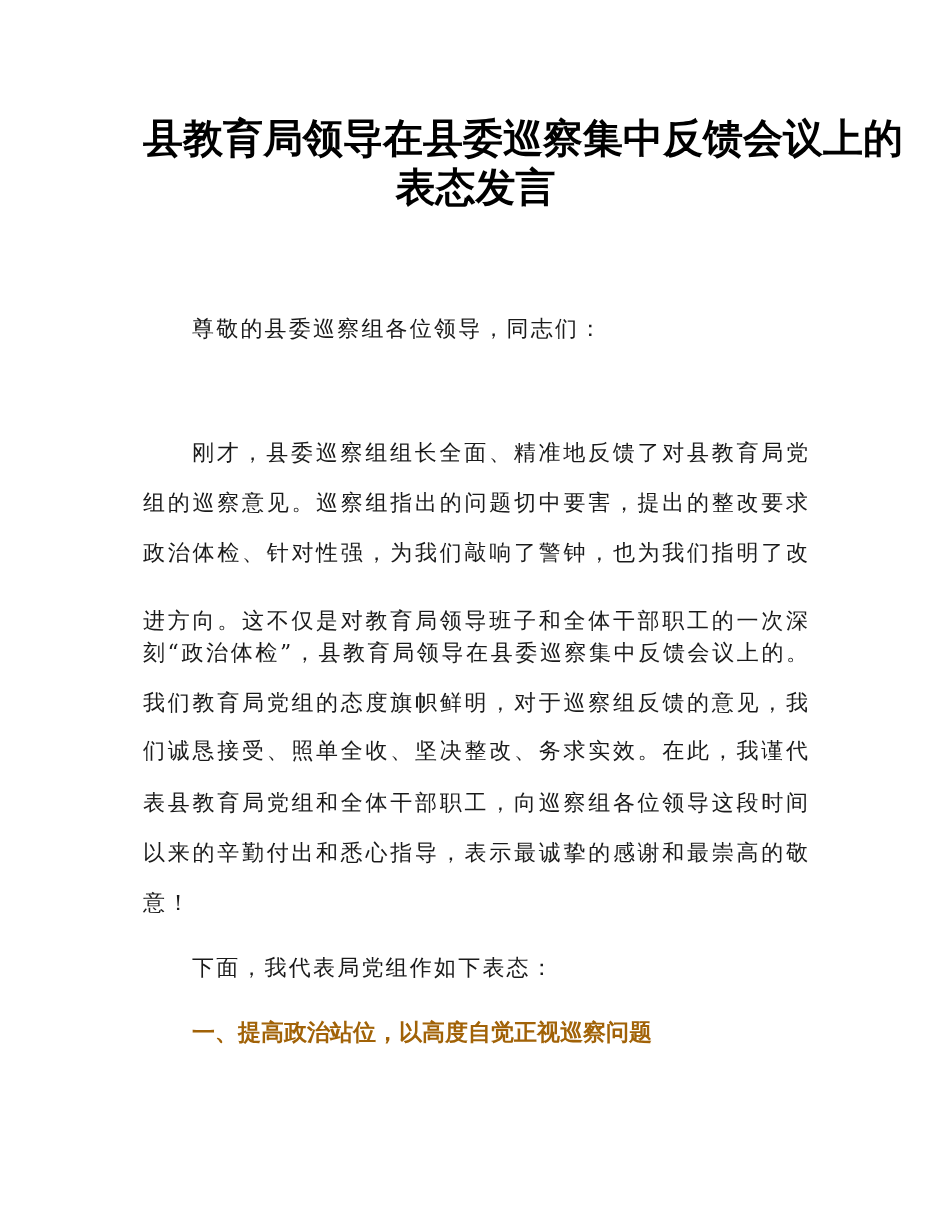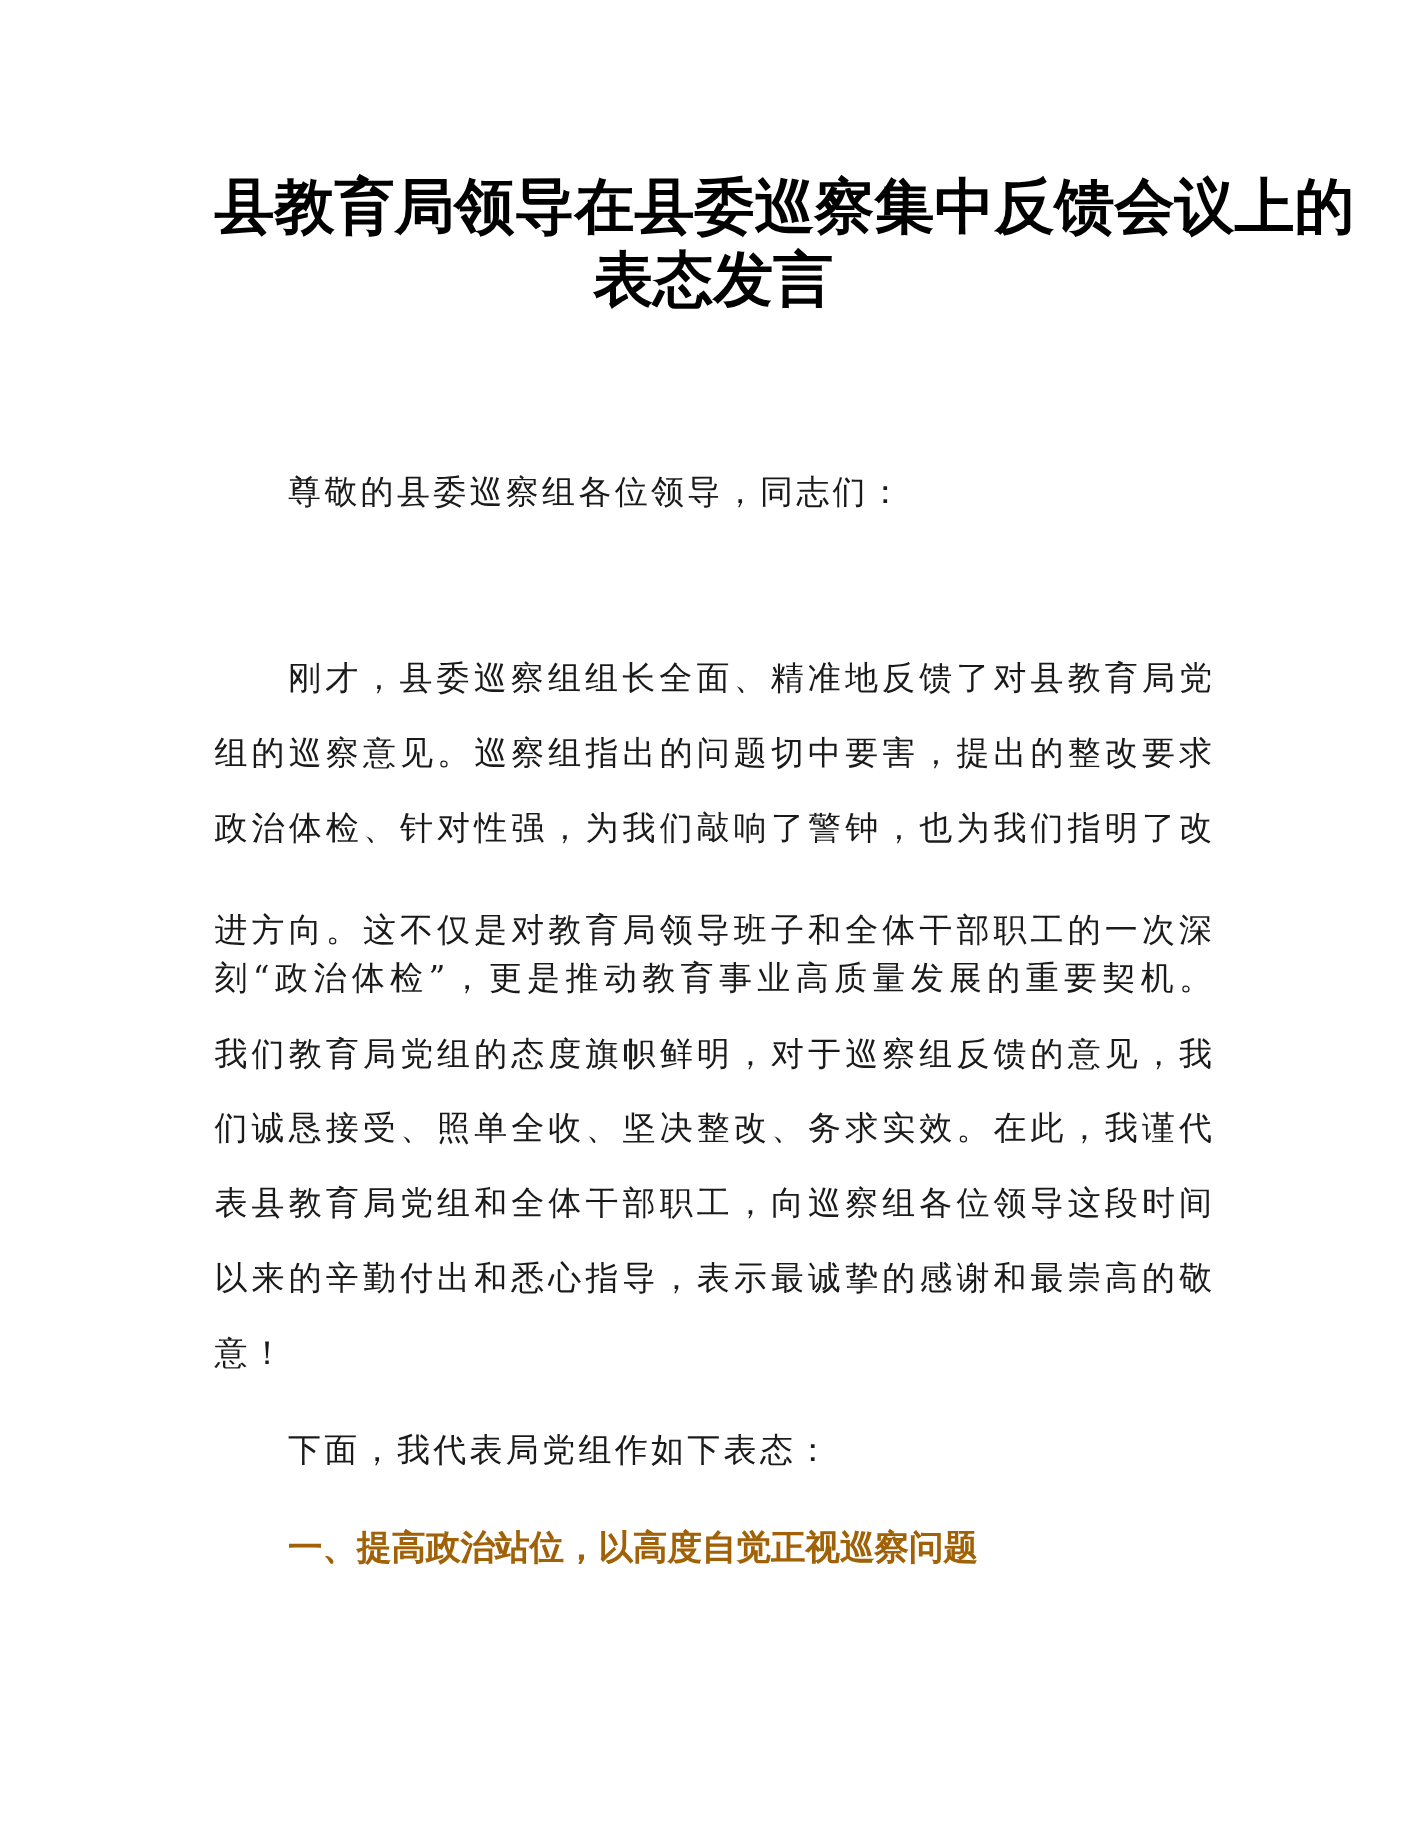--- a/index.html
+++ b/index.html
@@ -79,23 +79,23 @@
   <div class="title l2">表态发言</div>
 
   <div class="line indent last" style="top:312px;">尊敬的县委巡察组各位领导，同志们：</div>
 
 
   <div>
     <div class="line indent" style="top:436px;">刚才，县委巡察组组长全面、精准地反馈了对县教育局党</div>
     <div class="line" style="top:486px;">组的巡察意见。巡察组指出的问题切中要害，提出的整改要求</div>
     <div class="line" style="top:536px;">政治体检、针对性强，为我们敲响了警钟，也为我们指明了改</div>
     <div class="line" style="top:586px;margin-top:18px;">进方向。这不仅是对教育局领导班子和全体干部职工的一次深</div>
-    <div class="line" style="top:636px;">刻“政治体检”，更是推动教育事业高质量发展的重要契机。</div>
+    <div class="line" style="top:636px;">刻“政治体检”，县教育局领导在县委巡察集中反馈会议上的。</div>
     <div class="line" style="top:686px;font-family:Liberation Serif, serif;">我们教育局党组的态度旗帜鲜明，对于巡察组反馈的意见，我</div>
-    <div class="line" style="top:736px;">们诚恳接受、照单全收、坚决整改、务求实效。在此，我谨代</div>
+    <div class="line" style="top:736px;font-family:Liberation Mono, monospace;">们诚恳接受、照单全收、坚决整改、务求实效。在此，我谨代</div>
     <div class="line" style="top:786px;">表县教育局党组和全体干部职工，向巡察组各位领导这段时间</div>
     <div class="line" style="top:836px;">以来的辛勤付出和悉心指导，表示最诚挚的感谢和最崇高的敬</div>
     <div class="line last" style="top:886px;">意！</div>
   </div>
 
   <div class="line indent last" style="top:951px;">下面，我代表局党组作如下表态：</div>
 
   <div class="heading" style="top:1015px;">一、提高政治站位，以高度自觉正视巡察问题</div>
 
 </div>

